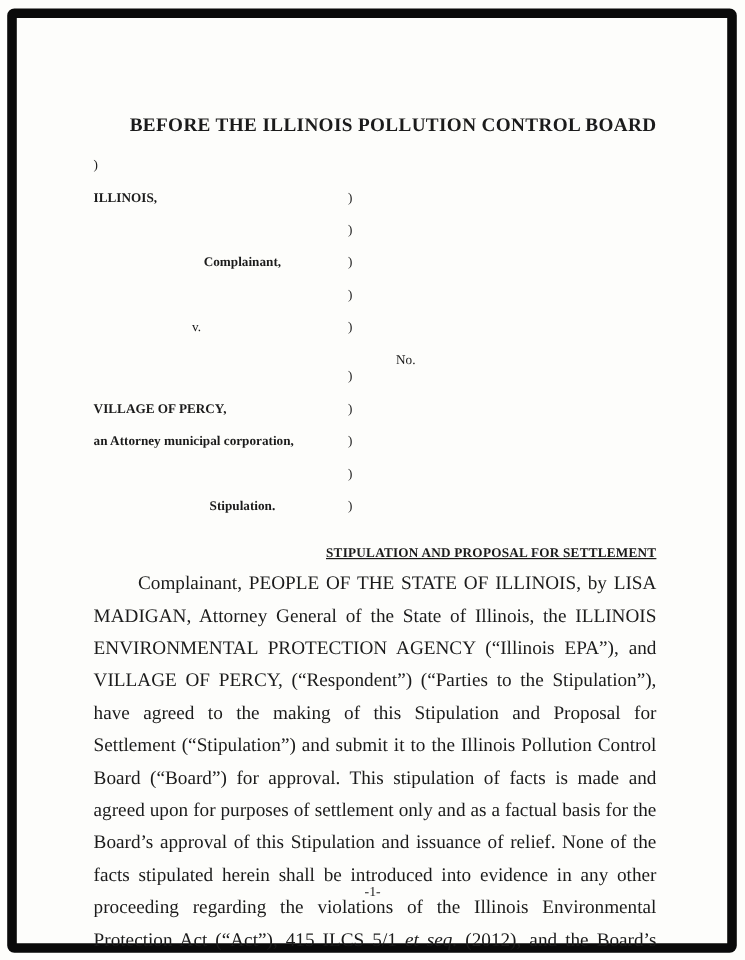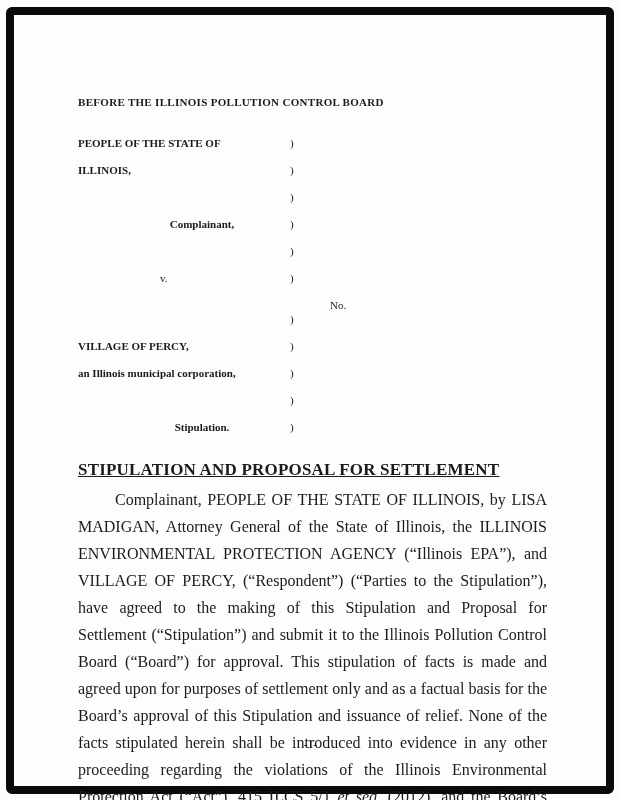--- a/index.html
+++ b/index.html
@@ -21,43 +21,43 @@
     left: 6px; top: 7px; right: 7px; bottom: 6px;
     border: 8px solid #0a0a0a;
     border-radius: 6px;
     pointer-events: none;
   }
   .content {
     position: absolute;
     left: 78px; right: 74px; top: 96px;
   }
   .doc-title {
-    text-align: left;
+    text-align: right;
     font-weight: bold;
-    font-size: 11px;
+    font-size: 16px;
     letter-spacing: 0.3px;
-    margin-bottom: 29px;
+    margin-bottom: 18px;
     white-space: nowrap;
   }
   .caption {
     font-size: 11px;
     line-height: 13.6px;
     margin-bottom: 6px;
   }
   .cap-row { display: flex; min-height: 13.6px; }
   .cap-left { width: 212px; font-weight: bold; }
   .cap-left.normal { font-weight: normal; }
   .cap-left.indent1 { padding-left: 36px; text-align: center; }
   .cap-left.indent2 { padding-left: 82px; }
   .cap-paren { width: 40px; font-weight: normal; }
   .cap-right { font-weight: normal; margin-top: 27px; }
   .doc-heading {
-    text-align: left;
+    text-align: right;
     font-weight: bold;
-    font-size: 17px;
+    font-size: 11px;
     text-decoration: underline;
     letter-spacing: 0.2px;
     margin: 12px 0 6px 0;
     white-space: nowrap;
   }
   .body-para {
     margin: 0;
     font-size: 16px;
     line-height: 27px;
     text-align: justify;
@@ -91,21 +91,20 @@
 
 <div class="scan">
   <div class="frame"></div>
 
   <div class="content">
 
     <div class="doc-title">BEFORE THE ILLINOIS POLLUTION CONTROL BOARD</div>
 
     <div class="caption">
       <div class="cap-row">
-        <span class="cap-left">PEOPLE OF THE STATE OF</span>
         <span class="cap-paren">)</span>
         <span class="cap-right"></span>
       </div>
       <div class="cap-row">
         <span class="cap-left">ILLINOIS,</span>
         <span class="cap-paren">)</span>
         <span class="cap-right"></span>
       </div>
       <div class="cap-row">
         <span class="cap-left"></span>
@@ -131,21 +130,21 @@
         <span class="cap-left"></span>
         <span class="cap-paren">)</span>
         <span class="cap-right"></span>
       </div>
       <div class="cap-row">
         <span class="cap-left">VILLAGE OF PERCY,</span>
         <span class="cap-paren">)</span>
         <span class="cap-right"></span>
       </div>
       <div class="cap-row">
-        <span class="cap-left">an Illinois municipal corporation,</span>
+        <span class="cap-left">an Attorney municipal corporation,</span>
         <span class="cap-paren">)</span>
         <span class="cap-right"></span>
       </div>
       <div class="cap-row">
         <span class="cap-left"></span>
         <span class="cap-paren">)</span>
         <span class="cap-right"></span>
       </div>
       <div class="cap-row">
         <span class="cap-left indent1">Stipulation.</span>

